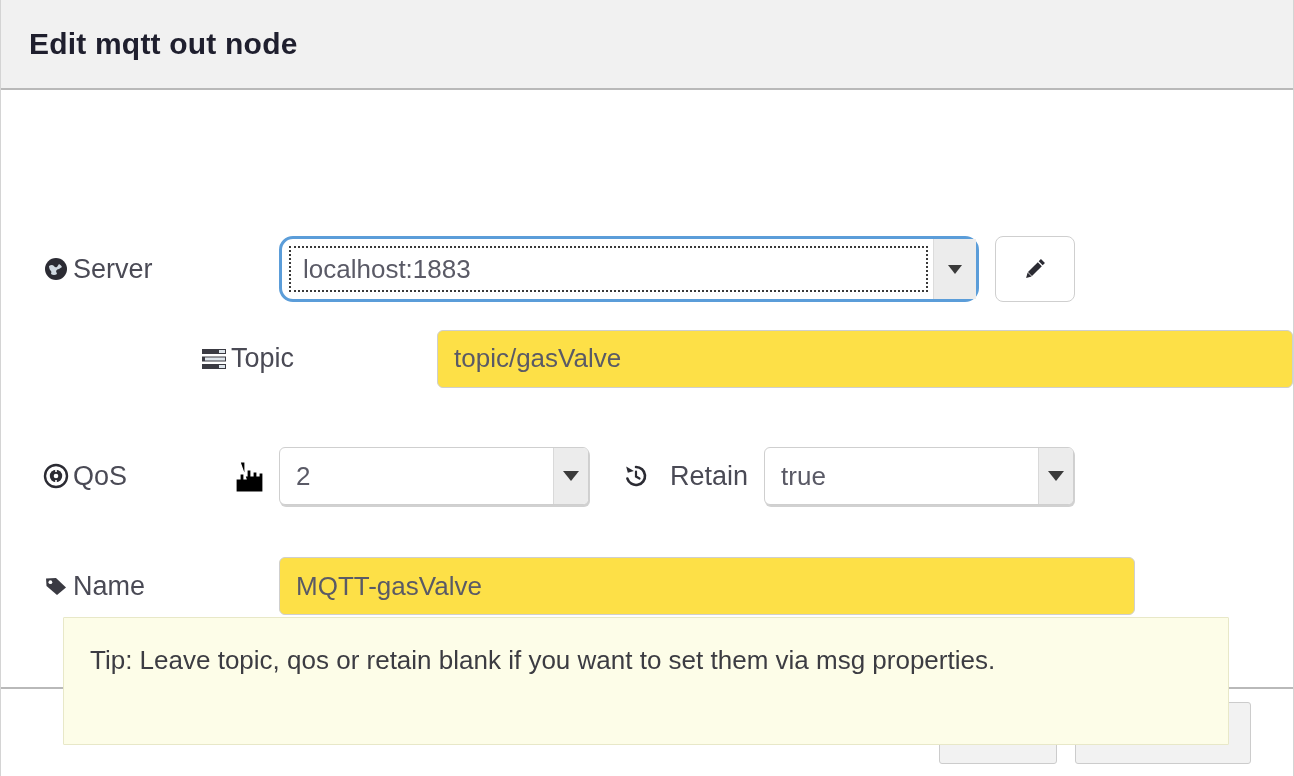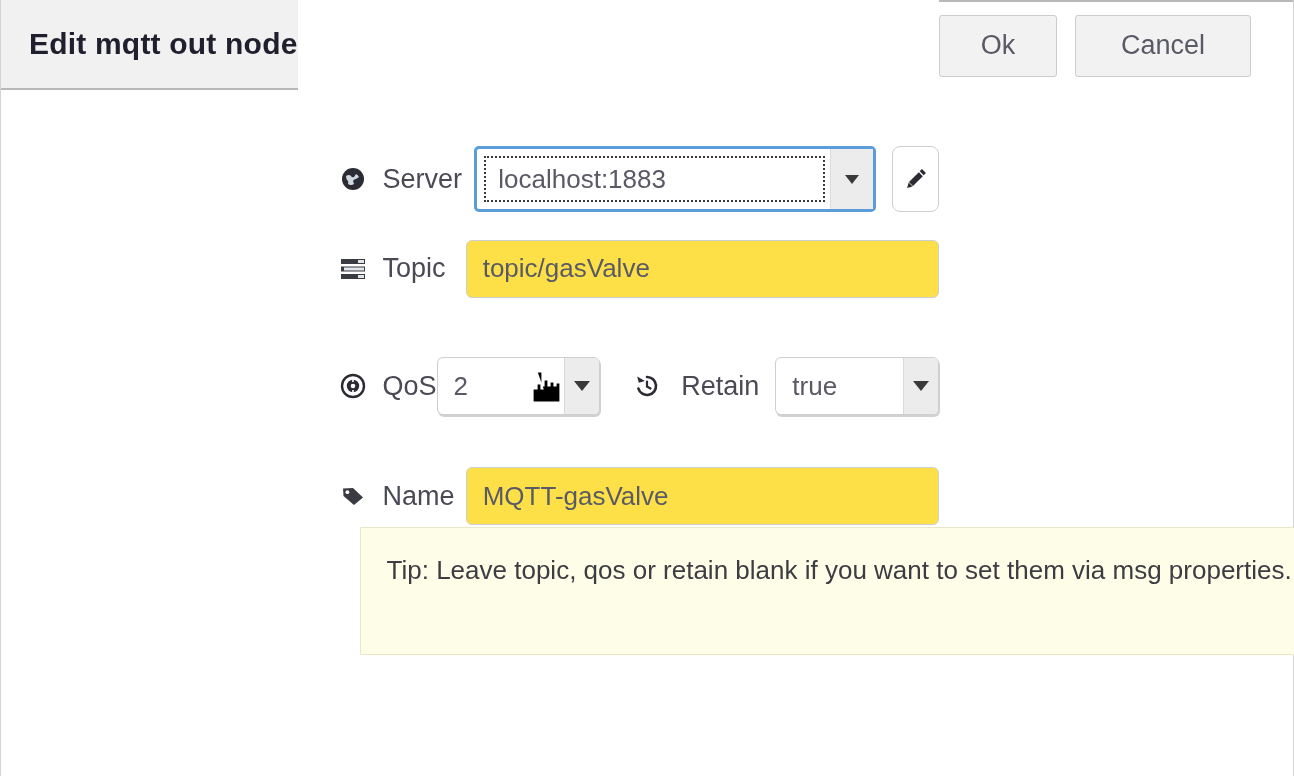--- a/index.html
+++ b/index.html
@@ -18,21 +18,21 @@
   .dialog {
     position: absolute;
     left: 0; top: 0;
     width: 1294px;
     height: 776px;
     background: #ffffff;
     box-sizing: border-box;
     border-left: 1px solid #d4d4d4;
     border-right: 1px solid #d4d4d4;
     display: flex;
-    flex-direction: row;
+    flex-direction: column;
   }
 
   
   .dialog-header {
     height: 90px;
     background: #f1f1f1;
     border-bottom: 2px solid #b9b9b9;
     display: flex;
     align-items: center;
     box-sizing: border-box;
@@ -65,21 +65,21 @@
   .row-topic  { top: 247px; height: 43px; justify-content: flex-end; }
   .row-qos    { top: 357px; height: 58px; }
   .row-name   { top: 437px; height: 58px; margin-top: 30px; }
 
   .field-label {
     width: 278px;
     padding-left: 42px;
     box-sizing: border-box;
     display: flex;
     align-items: center;
-    gap: 17px;
+    gap: 4px;
     font-size: 27px;
     color: #4a4a55;
     white-space: nowrap;
   }
   .field-label .label-text { line-height: 1; }
 
   .icon {
     display: inline-flex;
     align-items: center;
     justify-content: center;
@@ -137,21 +137,21 @@
   }
   .select-qos { width: 310px; }
   .select-retain { width: 310px; }
 
   
   .server-select-outer {
     box-sizing: border-box;
     width: 700px;
     height: 66px;
     border: 3px solid #5b9dd9;
-    border-radius: 5px;
+    border-radius: 14px;
     background: #ffffff;
     position: relative;
     display: flex;
     align-items: center;
     padding: 0;
   }
   .server-select-inner {
     position: absolute;
     left: 7px; top: 7px;
     right: 48px; bottom: 7px;

